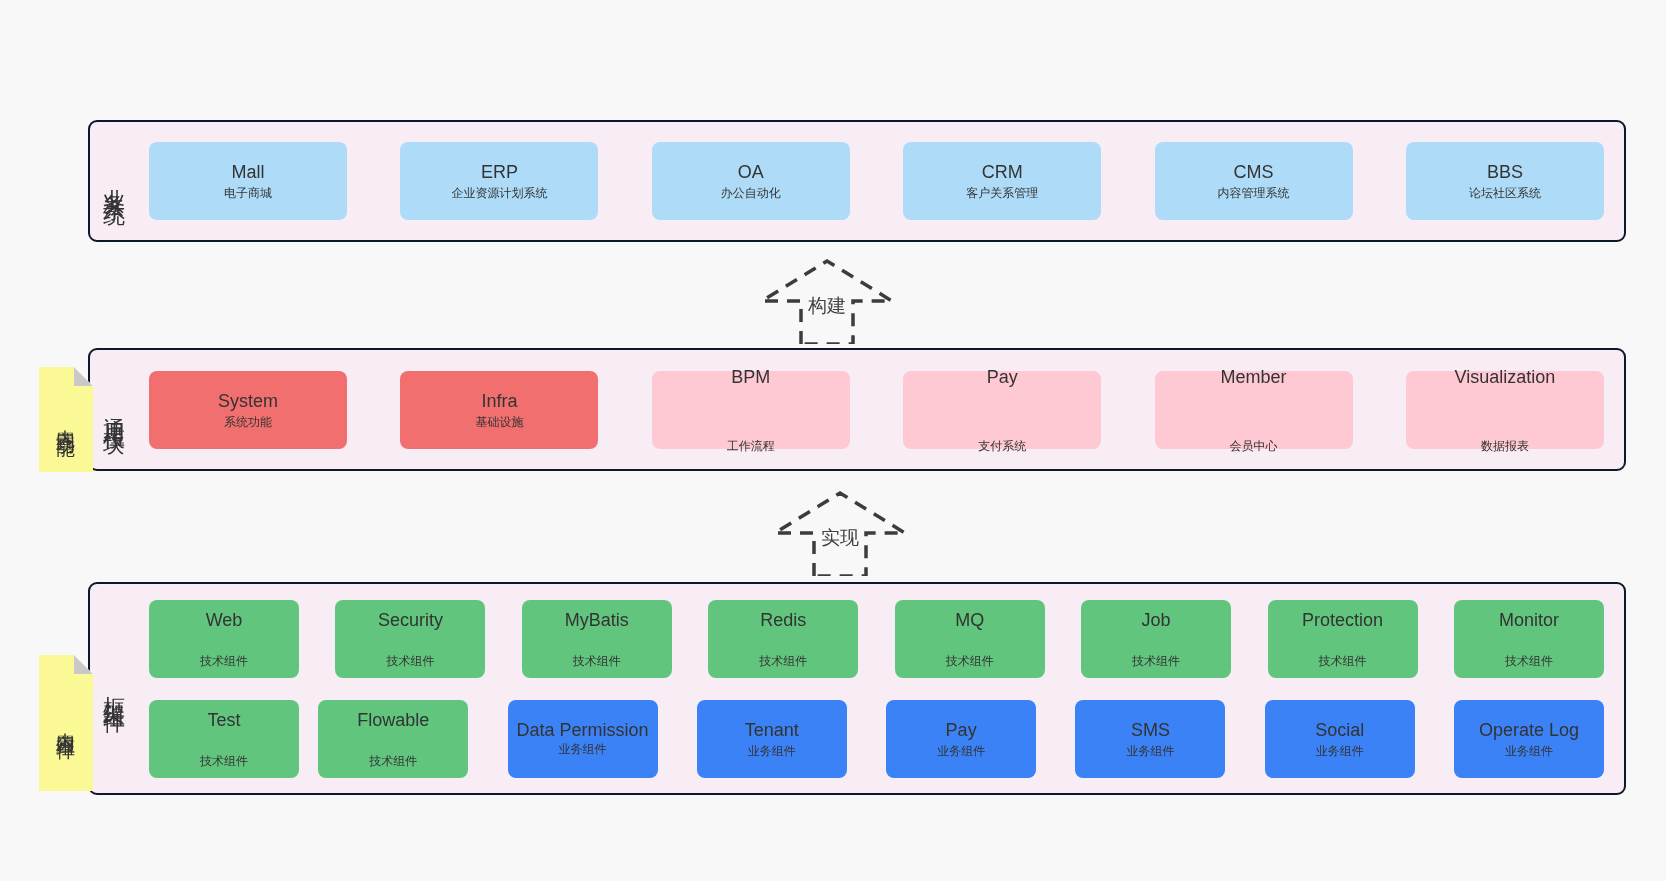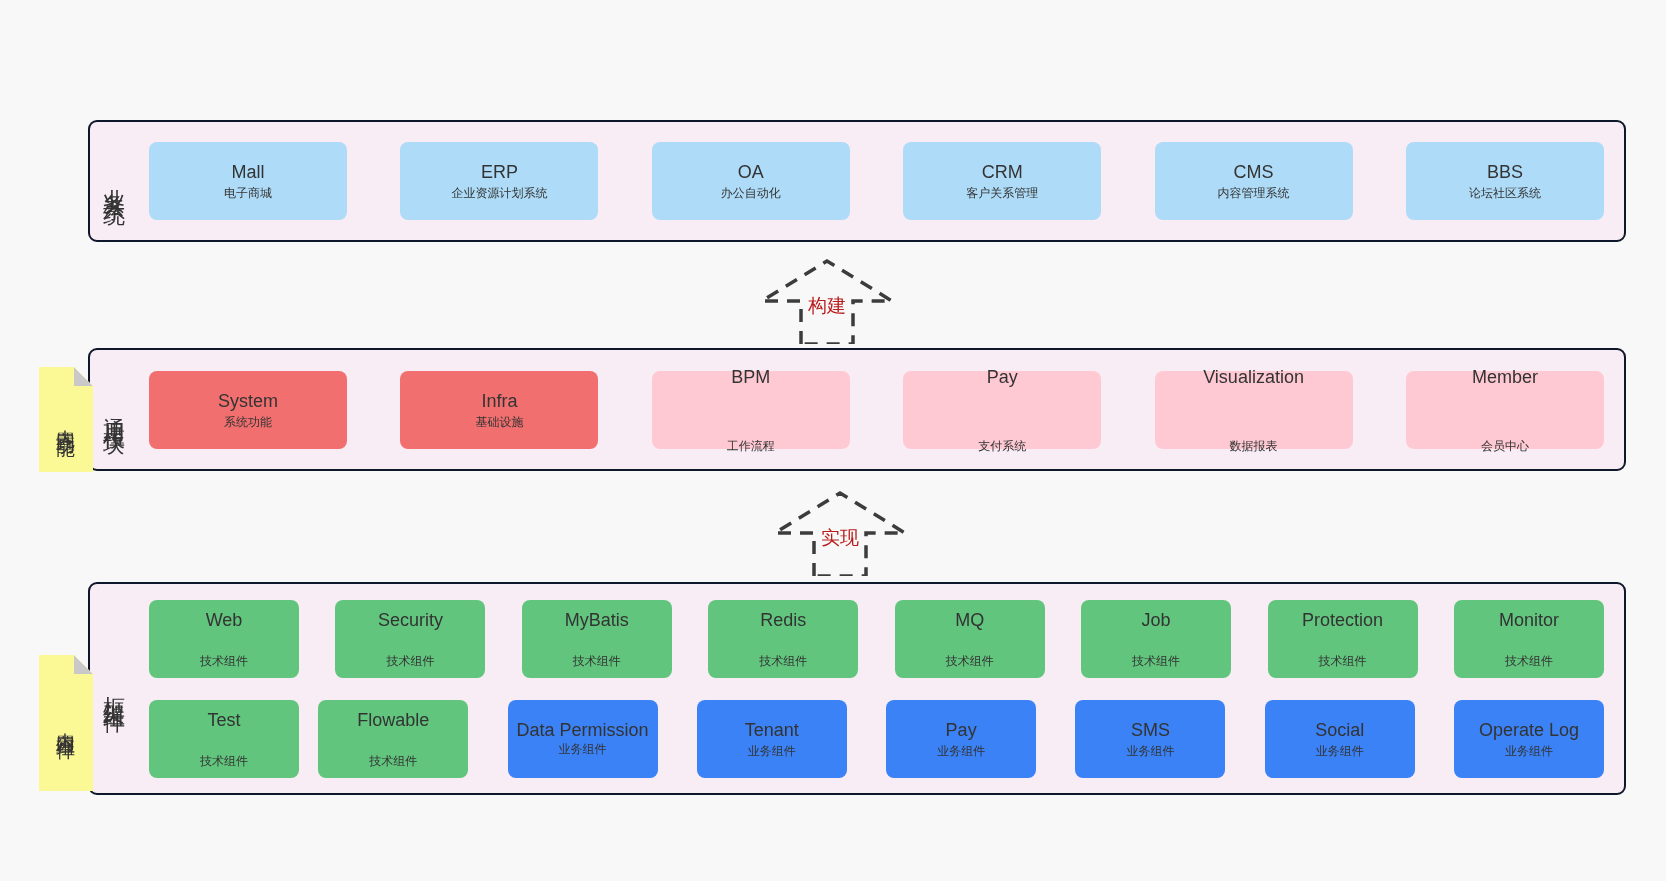--- a/index.html
+++ b/index.html
@@ -55,21 +55,21 @@
     position:absolute;top:0;right:0;width:19px;height:19px;background:#c9c9c9;
     clip-path:polygon(0 0,100% 100%,0 100%);
   }
 
   .arrow{position:absolute;width:140px;height:88px;}
   #arrow1{left:757px;top:256px;}
   #arrow2{left:770px;top:488px;}
   .arrow svg{position:absolute;left:0;top:0;}
   .arrow-label{
     position:absolute;left:50%;top:36px;transform:translateX(-50%);
-    background:#f8f8f8;padding:1px 3px;font-size:19px;color:#b91c1c;
+    background:#f8f8f8;padding:1px 3px;font-size:19px;color:#404040;
     white-space:nowrap;z-index:2;
   }
 </style>
 </head>
 <body>
 
 <div id="stage">
 
   <div class="band" id="band1">
     <div class="band-label">业务系统</div>
@@ -124,26 +124,26 @@
         </div>
         <div class="box pink w6">
           <span class="en">BPM</span>
           <span class="zh">工作流程</span>
         </div>
         <div class="box pink w6">
           <span class="en">Pay</span>
           <span class="zh">支付系统</span>
         </div>
         <div class="box pink w6">
+          <span class="en">Member</span>
+          <span class="zh">会员中心</span>
+        </div>
+        <div class="box pink w6">
           <span class="en">Visualization</span>
           <span class="zh">数据报表</span>
-        </div>
-        <div class="box pink w6">
-          <span class="en">Member</span>
-          <span class="zh">会员中心</span>
         </div>
       </div>
     </div>
   </div>
 
   <div class="arrow" id="arrow2">
     <svg width="140" height="88" viewBox="0 0 140 88">
       <path d="M44 88 L44 45 L5 45 L70 5 L135 45 L96 45 L96 88 Z" fill="none" stroke="#3c3c3c" stroke-width="3.5" stroke-dasharray="13 9"></path>
     </svg>
     <div class="arrow-label">实现</div>

